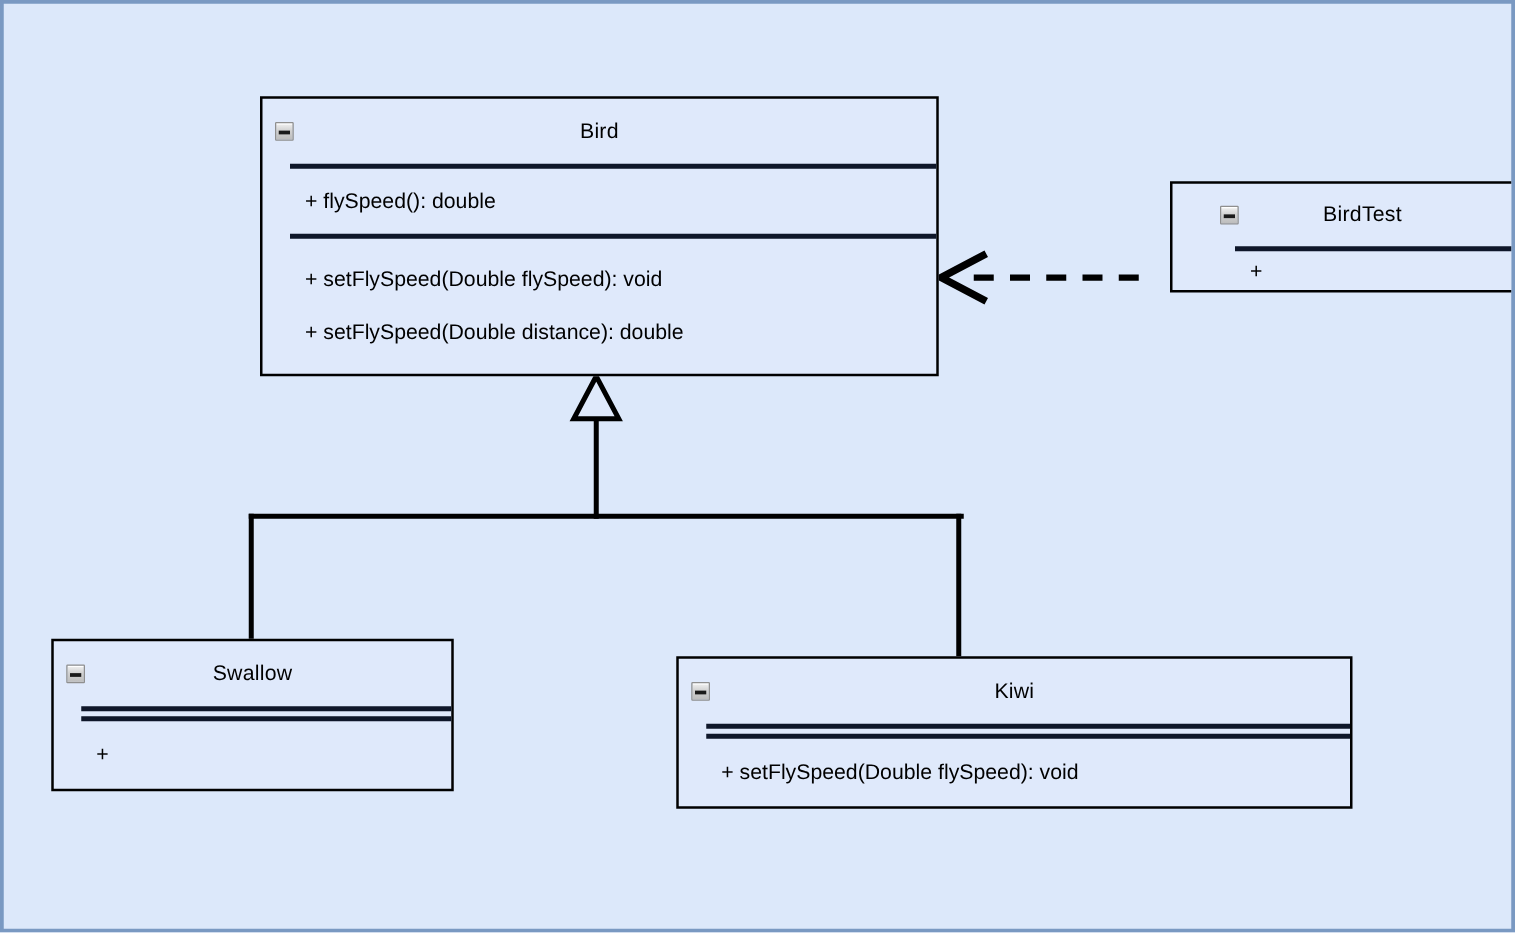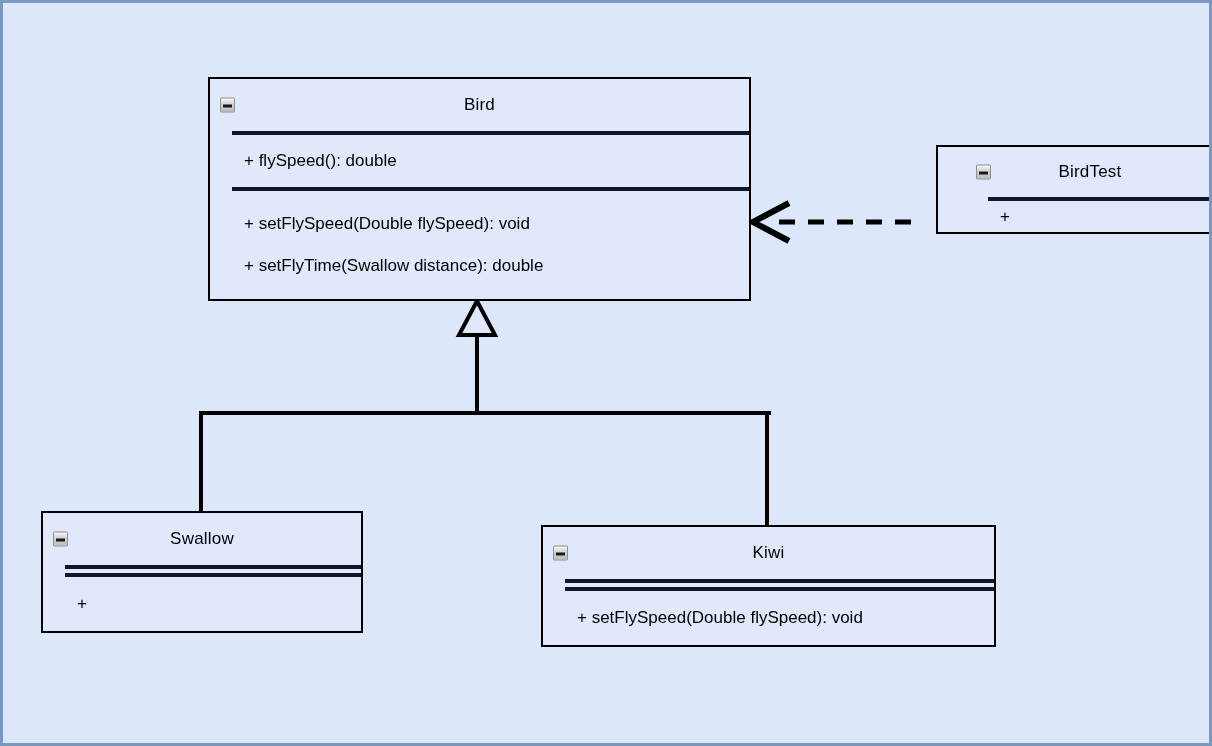--- a/index.html
+++ b/index.html
@@ -130,21 +130,21 @@
   <div class="uml-class" style="left:205px; top:74px; width:543px; height:224px;">
     <div class="uml-title" style="height:52px;">
       <span class="collapse-icon"></span>
       <span>Bird</span>
     </div>
     <div class="uml-compartment" style="height:56px;">
       <div class="uml-row">+ flySpeed(): double</div>
     </div>
     <div class="uml-compartment" style="flex:1 1 auto; gap:22px; padding:10px 0;">
       <div class="uml-row">+ setFlySpeed(Double flySpeed): void</div>
-      <div class="uml-row">+ setFlyTime(Swallow distance): double</div>
+      <div class="uml-row">+ setFlySpeed(Double distance): double</div>
     </div>
   </div>
 
   <div class="uml-class" style="left:933px; top:142px; width:280px; height:89px;padding-left:28px;">
     <div class="uml-title" style="height:50px;">
       <span class="collapse-icon"></span>
       <span>BirdTest</span>
     </div>
     <div class="uml-compartment" style="flex:1 1 auto;">
       <div class="uml-row">+</div>
@@ -155,21 +155,21 @@
     <div class="uml-title" style="height:52px;">
       <span class="collapse-icon"></span>
       <span>Swallow</span>
     </div>
     <div class="uml-compartment empty-strip"></div>
     <div class="uml-compartment" style="flex:1 1 auto;">
       <div class="uml-row">+</div>
     </div>
   </div>
 
-  <div class="uml-class" style="left:538px; top:522px; width:455px; height:122px;">
+  <div class="uml-class" style="left:538px; top:522px; width:541px; height:122px;">
     <div class="uml-title" style="height:52px;">
       <span class="collapse-icon"></span>
       <span>Kiwi</span>
     </div>
     <div class="uml-compartment empty-strip"></div>
     <div class="uml-compartment" style="flex:1 1 auto;">
       <div class="uml-row">+ setFlySpeed(Double flySpeed): void</div>
     </div>
   </div>
 

